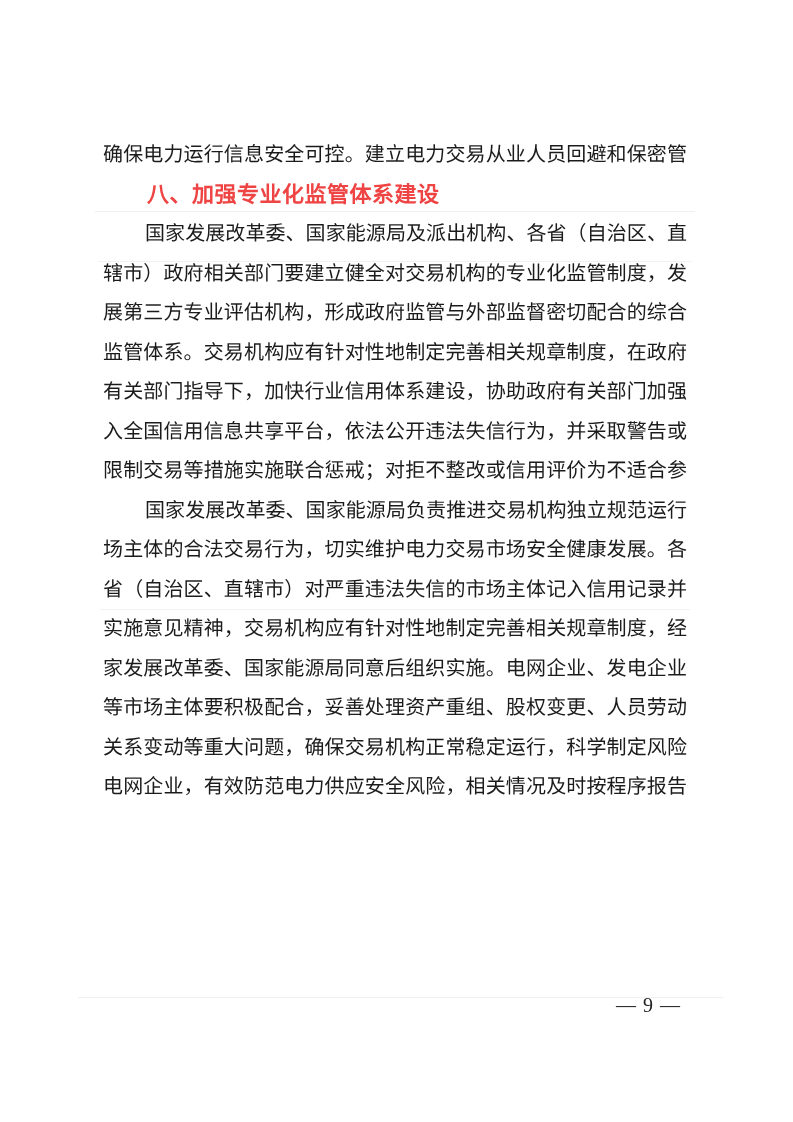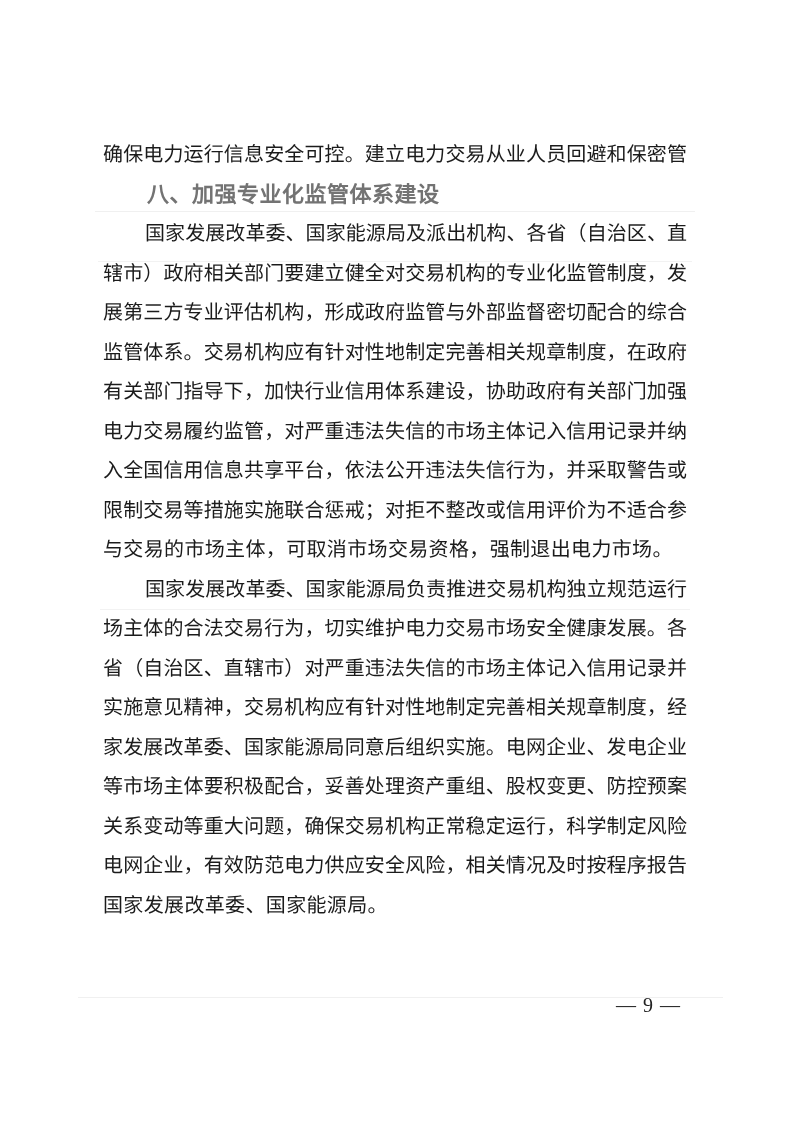--- a/index.html
+++ b/index.html
@@ -45,21 +45,21 @@
   .ind {
     padding-left: 42px;
   }
   .heading {
     margin: 0;
     padding-left: 44px;
     font-family: "Liberation Sans", "DejaVu Sans", sans-serif;
     font-weight: 700;
     font-size: 22px;
     letter-spacing: 0.5px;
-    color: #737373;
+    color: #ef4444;
   }
   .page-number {
     position: absolute;
     top: 994px;
     left: 0;
     right: 112px;
     text-align: right;
     font-size: 20px;
     letter-spacing: 1px;
     color: #222222;
@@ -88,31 +88,28 @@
   <main class="body-text">
     <div class="ln jl">确保电力运行信息安全可控。建立电力交易从业人员回避和保密管</div>
 
     <h2 class="ln heading">八、加强专业化监管体系建设</h2>
 
     <div class="ln jl ind">国家发展改革委、国家能源局及派出机构、各省（自治区、直</div>
     <div class="ln jl">辖市）政府相关部门要建立健全对交易机构的专业化监管制度，发</div>
     <div class="ln jl">展第三方专业评估机构，形成政府监管与外部监督密切配合的综合</div>
     <div class="ln jl">监管体系。交易机构应有针对性地制定完善相关规章制度，在政府</div>
     <div class="ln jl">有关部门指导下，加快行业信用体系建设，协助政府有关部门加强</div>
-    <div class="ln jl">电力交易履约监管，对严重违法失信的市场主体记入信用记录并纳</div>
     <div class="ln jl">入全国信用信息共享平台，依法公开违法失信行为，并采取警告或</div>
     <div class="ln jl">限制交易等措施实施联合惩戒；对拒不整改或信用评价为不适合参</div>
-    <div class="ln el">与交易的市场主体，可取消市场交易资格，强制退出电力市场。</div>
 
     <div class="ln jl ind">国家发展改革委、国家能源局负责推进交易机构独立规范运行</div>
     <div class="ln jl">场主体的合法交易行为，切实维护电力交易市场安全健康发展。各</div>
     <div class="ln jl">省（自治区、直辖市）对严重违法失信的市场主体记入信用记录并纳</div>
     <div class="ln jl">实施意见精神，交易机构应有针对性地制定完善相关规章制度，经国</div>
     <div class="ln jl">家发展改革委、国家能源局同意后组织实施。电网企业、发电企业</div>
-    <div class="ln jl">等市场主体要积极配合，妥善处理资产重组、股权变更、防控预案</div>
+    <div class="ln jl">等市场主体要积极配合，妥善处理资产重组、股权变更、人员劳动</div>
     <div class="ln jl">关系变动等重大问题，确保交易机构正常稳定运行，科学制定风险</div>
     <div class="ln jl">电网企业，有效防范电力供应安全风险，相关情况及时按程序报告</div>
-    <div class="ln el">国家发展改革委、国家能源局。</div>
   </main>
 
   <div class="page-number">— 9 —</div>
 
 </div>
 
 </body></html>

